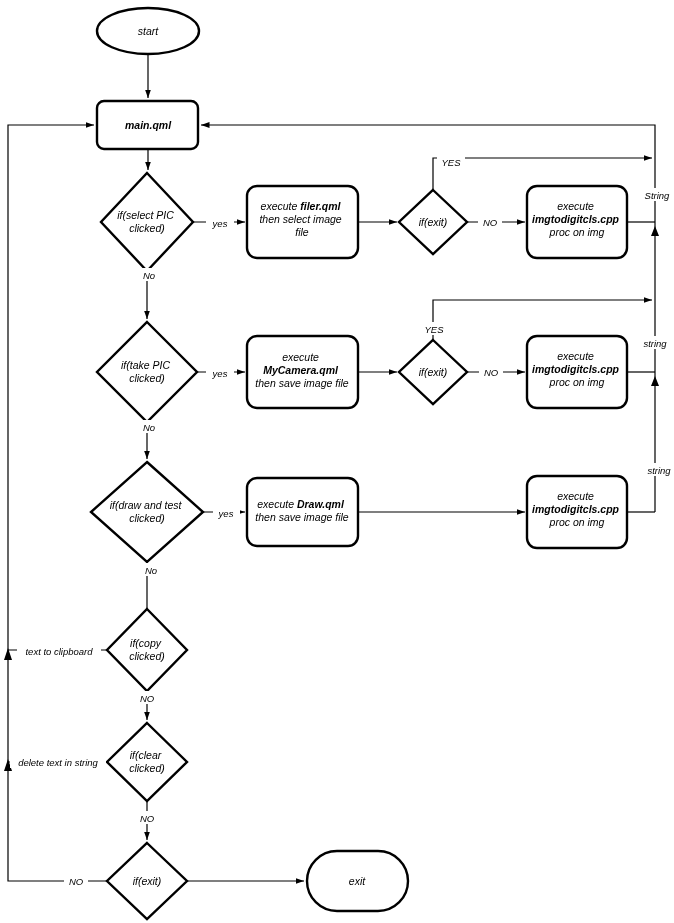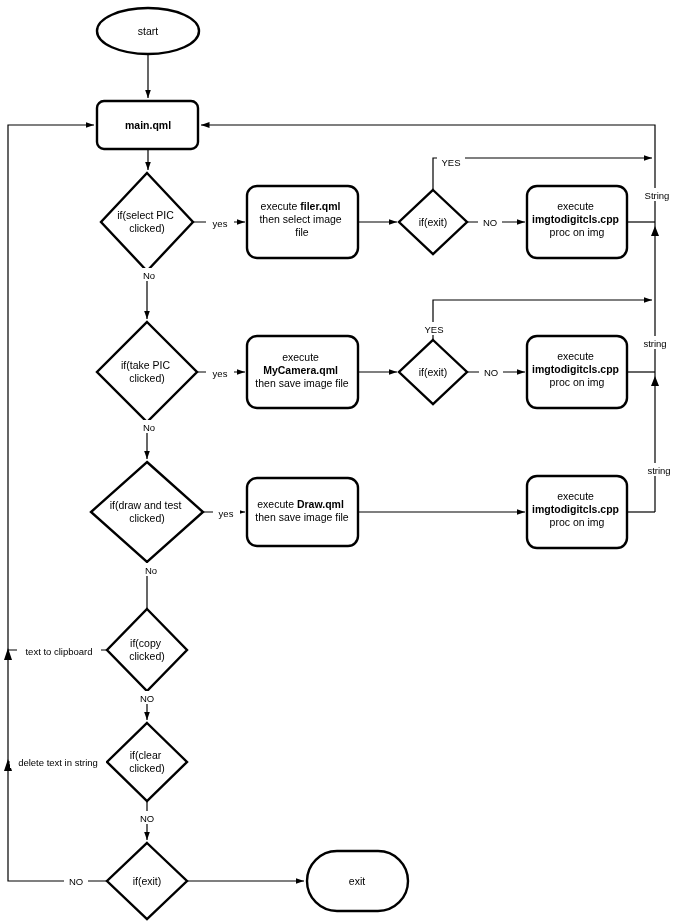--- a/index.html
+++ b/index.html
@@ -7,20 +7,21 @@
     padding: 0;
     background: #ffffff;
     font-family: "Liberation Sans", sans-serif;
   }
   .canvas {
     position: relative;
     width: 674px;
     height: 923px;
     background: #ffffff;
     overflow: hidden;
+    font-style: italic;
   }
   svg { display: block; }
   .shape {
     fill: #ffffff;
     stroke: #000000;
     stroke-width: 2.4;
   }
   .edge {
     fill: none;
     stroke: #000000;

